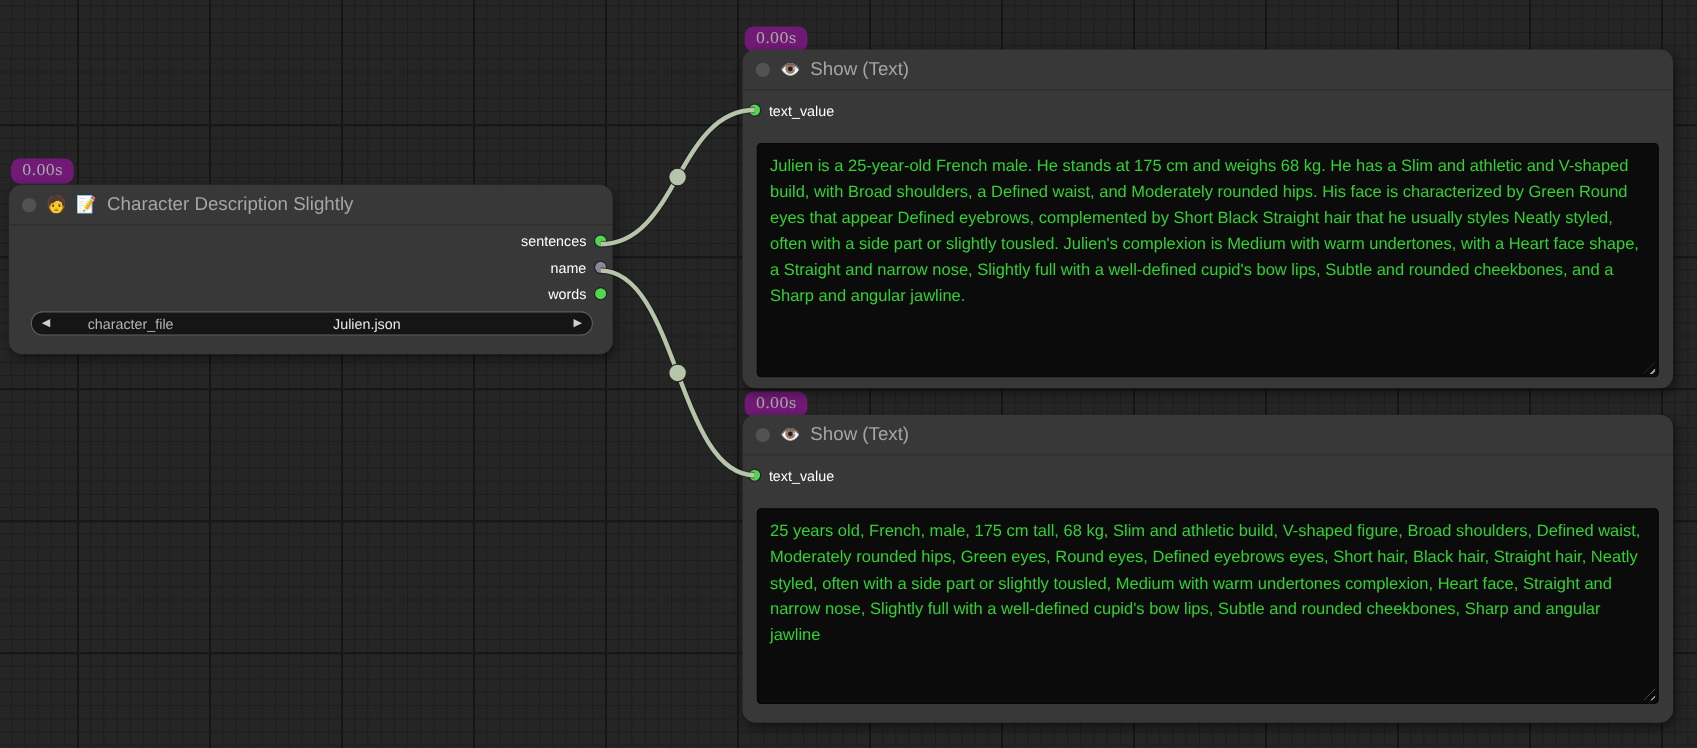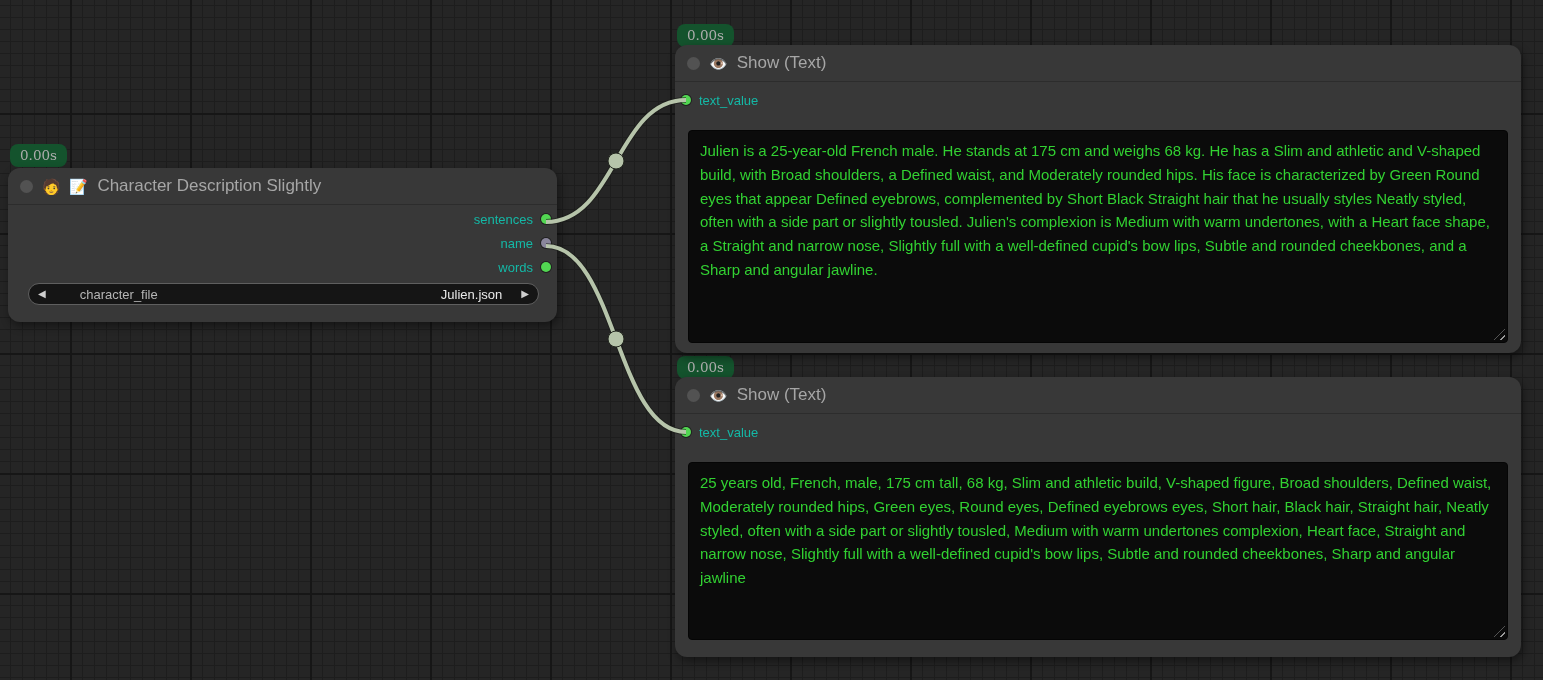--- a/index.html
+++ b/index.html
@@ -28,21 +28,21 @@
     background-size:120px 120px,120px 120px,12px 12px,12px 12px;
     background-position:70px 113px,70px 113px,10px 5px,10px 5px;
   }
   .wires{position:absolute;inset:0;z-index:3;pointer-events:none;}
   .wire-under{stroke:#191c17;stroke-width:6;fill:none;opacity:.55;}
   .wire{stroke:var(--color-wire);stroke-width:4;fill:none;}
   .wire-dot{fill:var(--color-wire);stroke:#22261f;stroke-width:1;}
 
   .time-badge{
     position:absolute;z-index:1;height:23px;line-height:23px;
-    padding:0 10px;border-radius:8px;background:#14532d;
+    padding:0 10px;border-radius:8px;background:#701a75;
     font-family:"DejaVu Serif",serif;font-size:13.5px;color:#acacac;
   }
 
   .node{
     position:absolute;z-index:2;background:var(--color-node_bg);
     border-radius:12px;box-shadow:2px 4px 10px rgba(0,0,0,.45);
   }
   .node-header{
     height:37px;display:flex;align-items:center;gap:9px;
     padding:0 12px;border-bottom:1px solid #2c2c2c;
@@ -50,38 +50,38 @@
   .collapse-dot{
     width:13px;height:13px;border-radius:50%;background:#525252;flex:0 0 auto;
   }
   .node-icon{font-size:15px;line-height:1;flex:0 0 auto;}
   .node-title{font-size:17px;color:#a6a6a6;white-space:nowrap;}
 
   .ports-out{margin-top:2px;}
   .port-row{position:relative;height:24px;display:flex;align-items:center;}
   .port-row.out{justify-content:flex-end;padding-right:24px;}
   .port-row.in{justify-content:flex-start;padding-left:24px;margin-top:6px;}
-  .port-label{font-size:13px;color:#14b8a6;white-space:nowrap;}
+  .port-label{font-size:13px;color:#ffffff;white-space:nowrap;}
   .port-dot{
     position:absolute;top:7px;width:10px;height:10px;border-radius:50%;
     background:var(--color-port_green);box-shadow:0 0 0 1px rgba(0,0,0,.45);
   }
   .port-row.out .port-dot{right:6px;}
   .port-row.in  .port-dot{left:6px;}
   .port-dot.gray{background:var(--color-port_gray);}
 
   .widget-combo{
     height:22px;margin:4px 18px 0 20px;border-radius:11px;
     background:#151515;border:1px solid #5f5f5f;
     display:flex;align-items:center;padding:0 9px;gap:7px;
     font-size:13px;color:#b5b5b5;
   }
   .widget-arrow{font-size:10px;color:#cfcfcf;line-height:1;flex:0 0 auto;cursor:pointer;}
   .widget-label{flex:0 0 auto;margin-left:27px;}
-  .widget-value{flex:1 1 auto;text-align:right;color:#e9e9e9;padding-right:12px;}
+  .widget-value{flex:1 1 auto;text-align:center;color:#e9e9e9;padding-right:12px;}
 
   .textwrap{position:absolute;left:13px;right:13px;}
   .text-display{
     width:100%;height:100%;display:block;resize:none;overflow:hidden;
     background:#0b0b0b;border:1px solid #050505;border-radius:4px;
     color:var(--color-text_green);font-family:"Liberation Sans",sans-serif;
     font-size:15px;line-height:23.8px;padding:8px 11px;outline:none;
   }
   .resize-grip{
     position:absolute;right:3px;bottom:3px;width:11px;height:11px;

